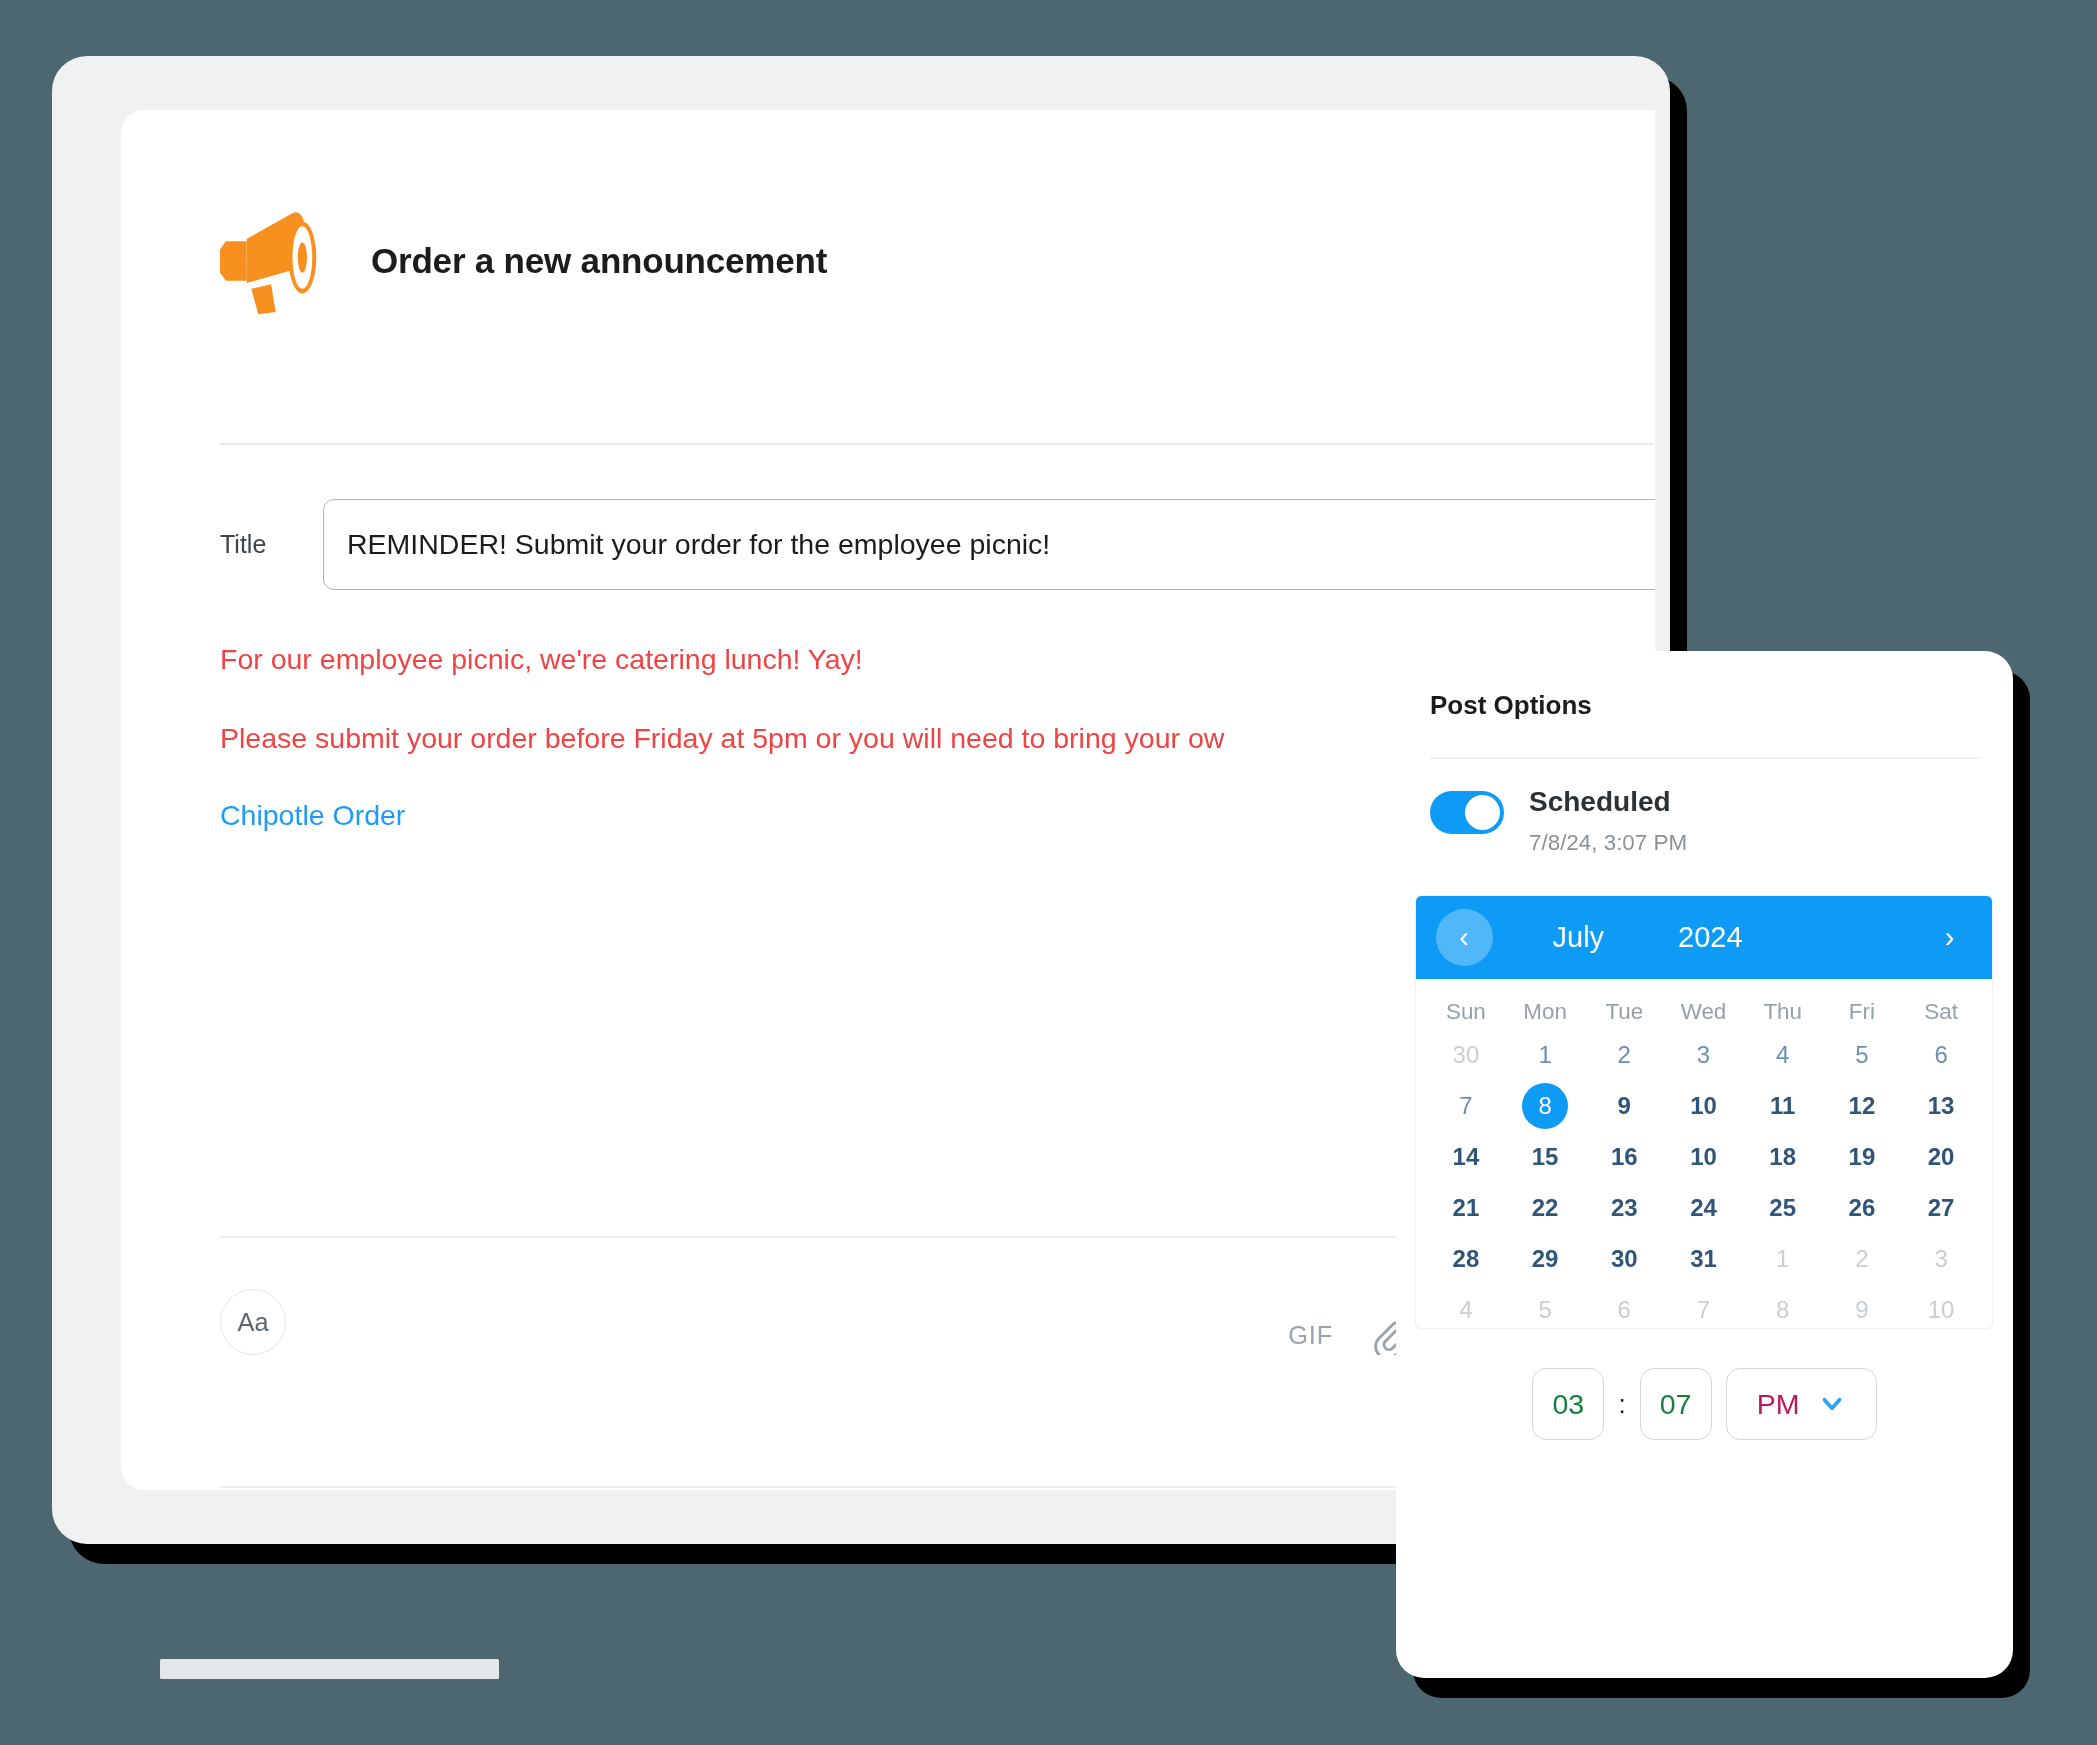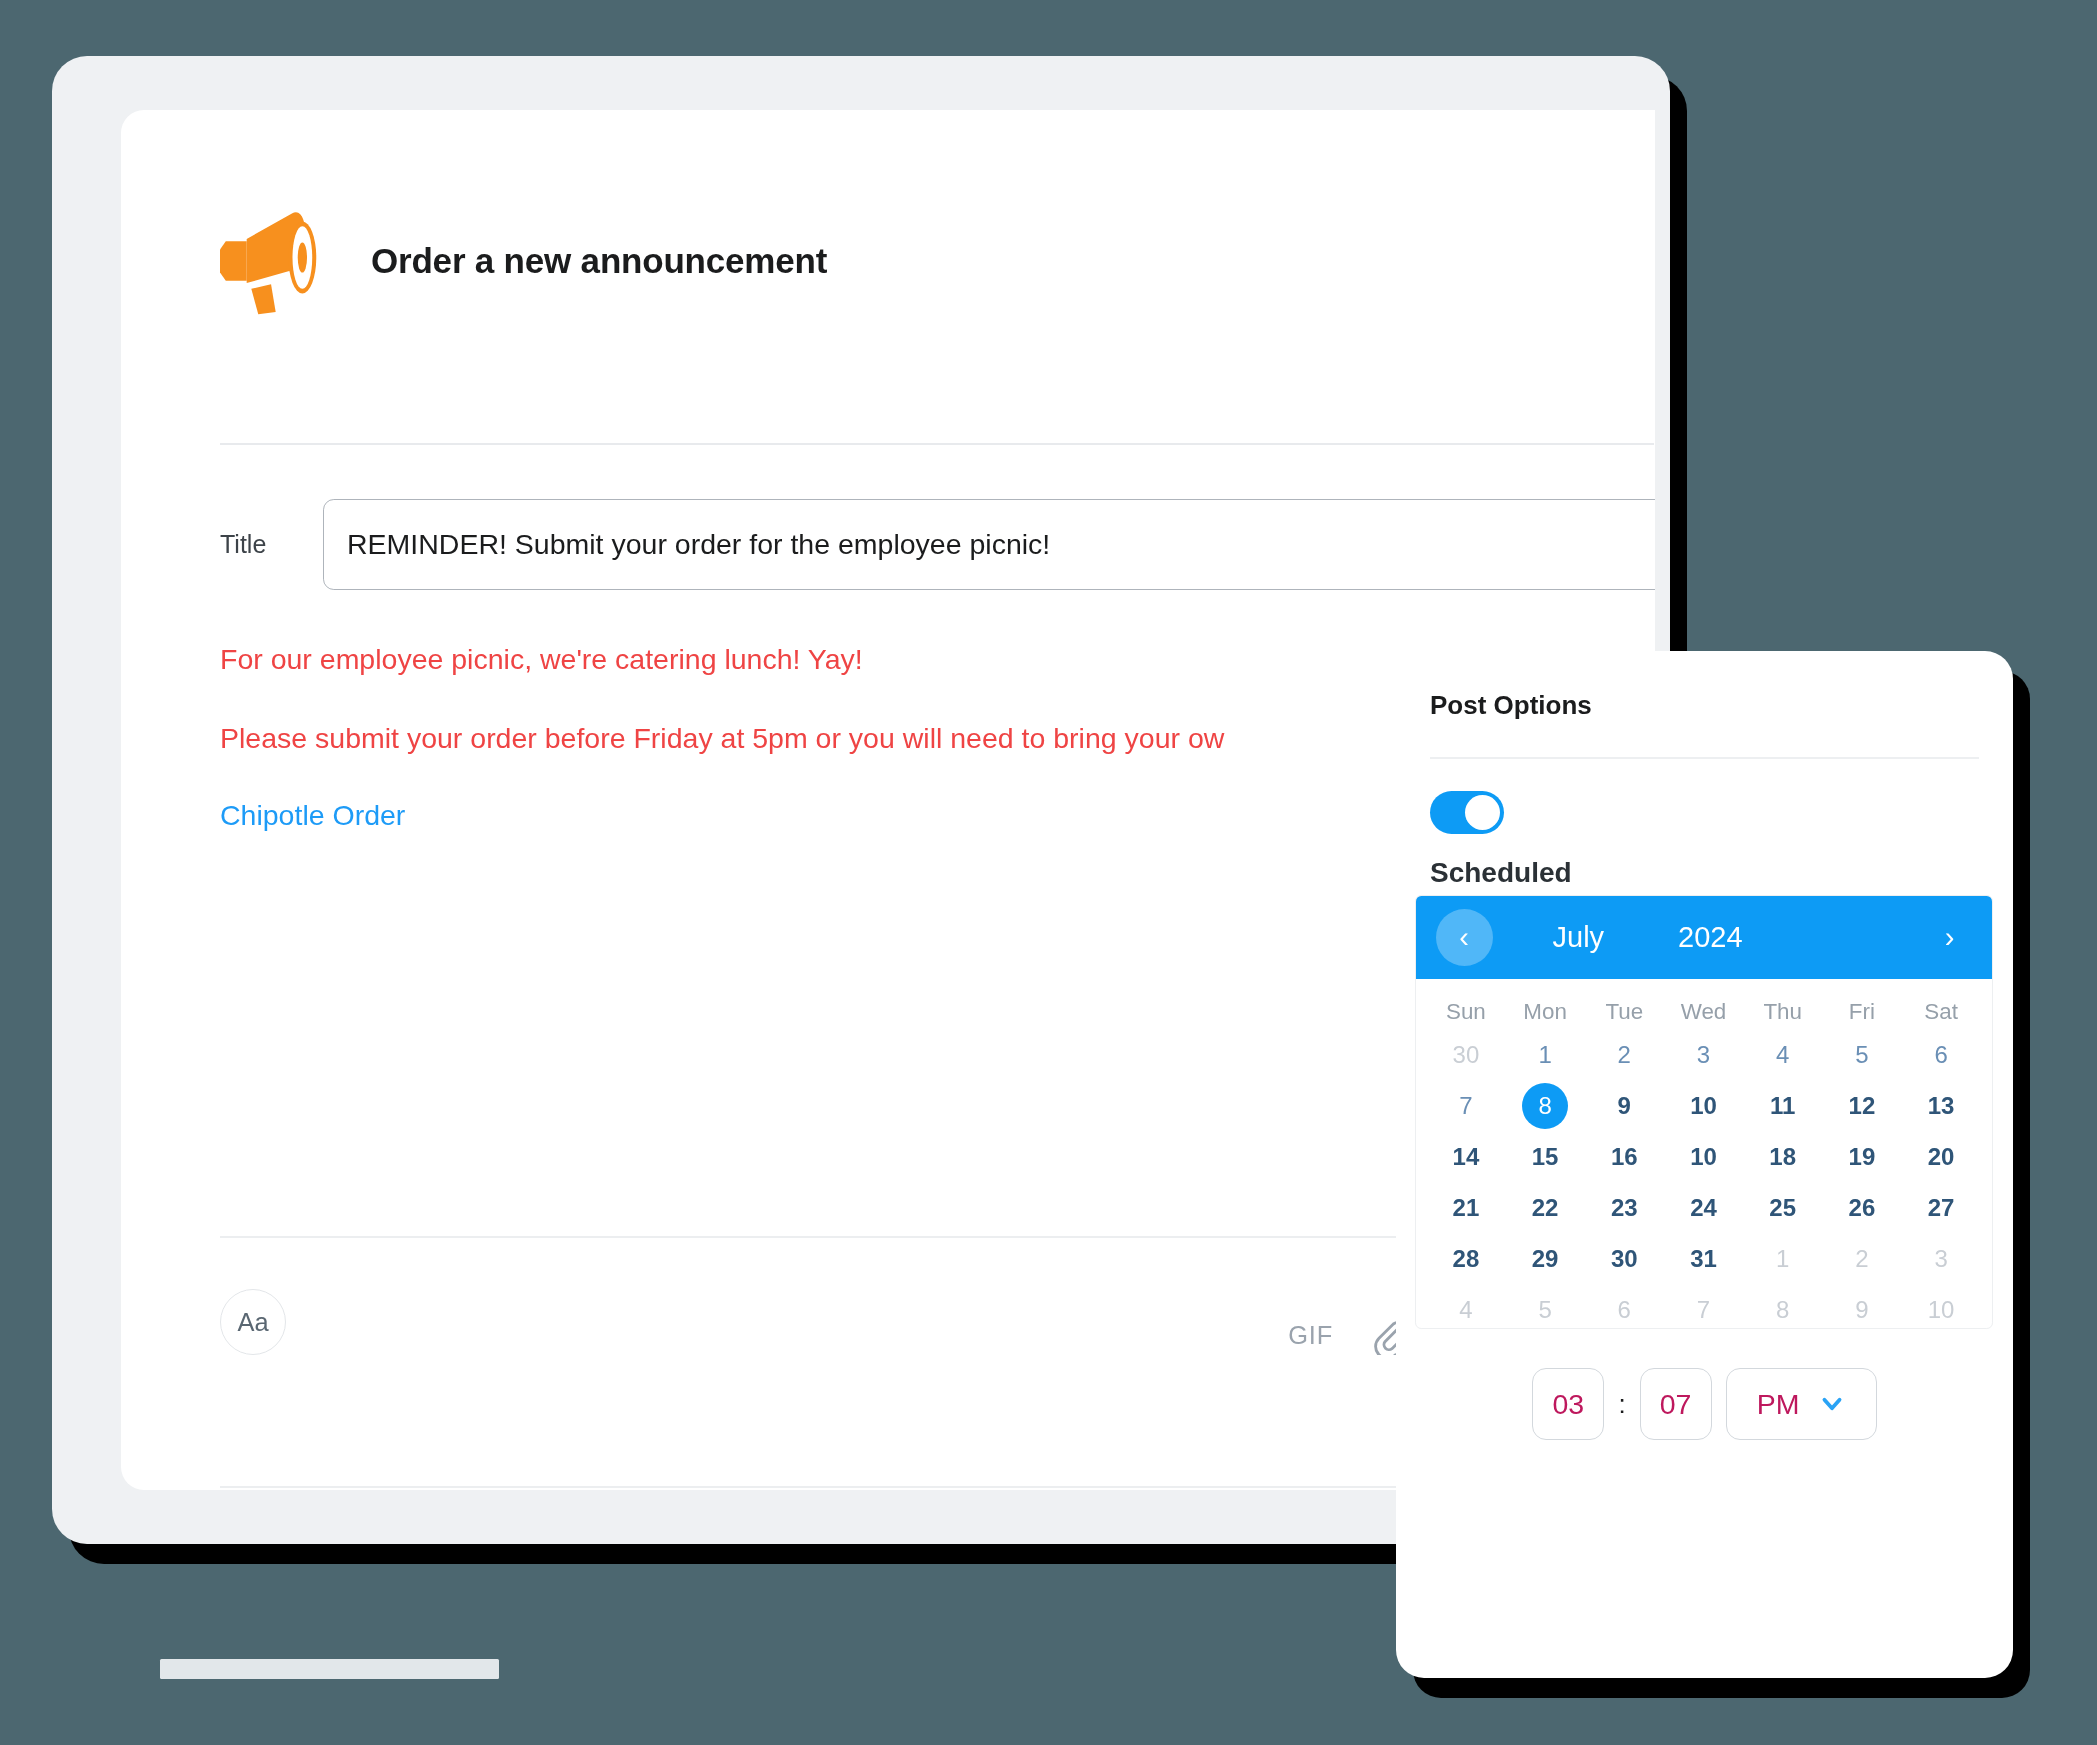--- a/index.html
+++ b/index.html
@@ -213,21 +213,20 @@
   }
 
   
   #schedule-toggle-row {
     position: absolute;
     left: 34px;
     top: 137px;
     display: flex;
     align-items: flex-start;
     gap: 25px;
-    flex-direction: column;
   }
 
   #schedule-toggle {
     width: 74px;
     height: 43px;
     border-radius: 21.6px;
     background: #0d9bf5;
     position: relative;
     flex: none;
     margin-top: 3.1px;
@@ -361,21 +360,21 @@
   .time-box {
     width: 72px;
     height: 72px;
     border: 1.5px solid #d3d8dd;
     border-radius: 14px;
     background: #fff;
     display: flex;
     align-items: center;
     justify-content: center;
     font-size: 28.5px;
-    color: #be185d;
+    color: #15803d;
   }
   #time-colon { font-size: 26px; color: #1b1c1d; }
   #meridiem-select {
     width: 151px;
     height: 72px;
     border: 1.5px solid #d3d8dd;
     border-radius: 14px;
     background: #fff;
     display: flex;
     align-items: center;

